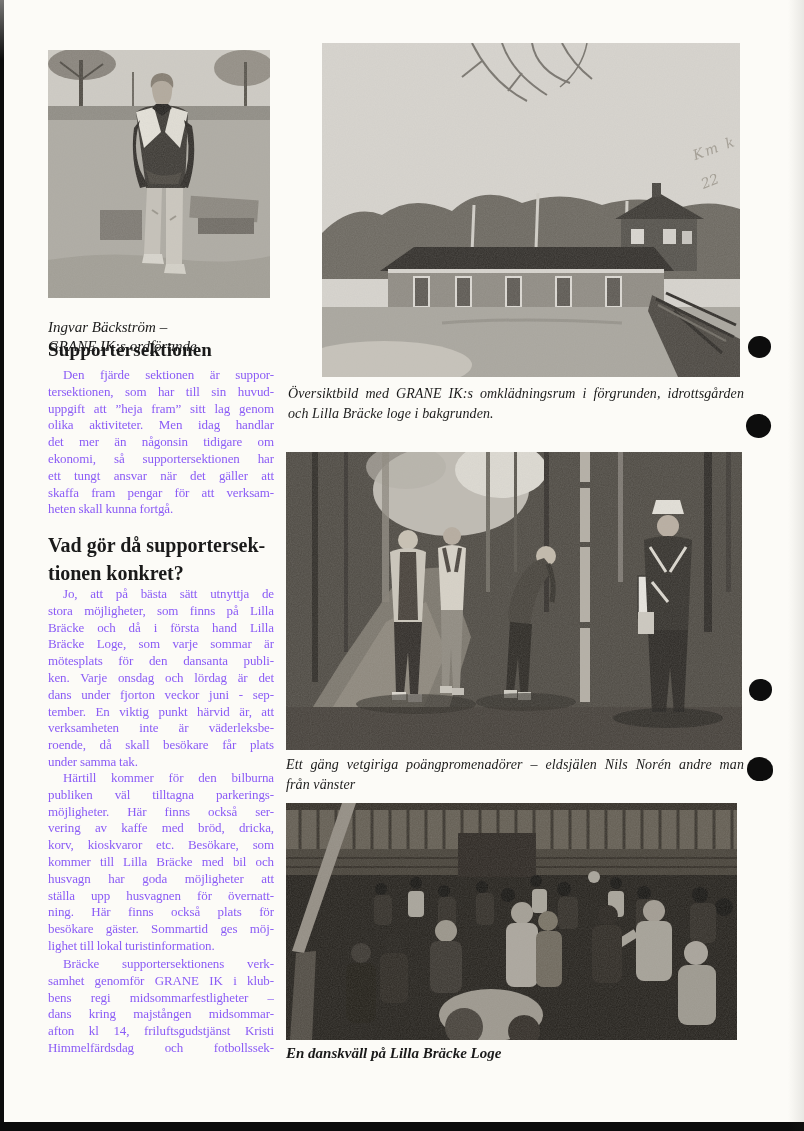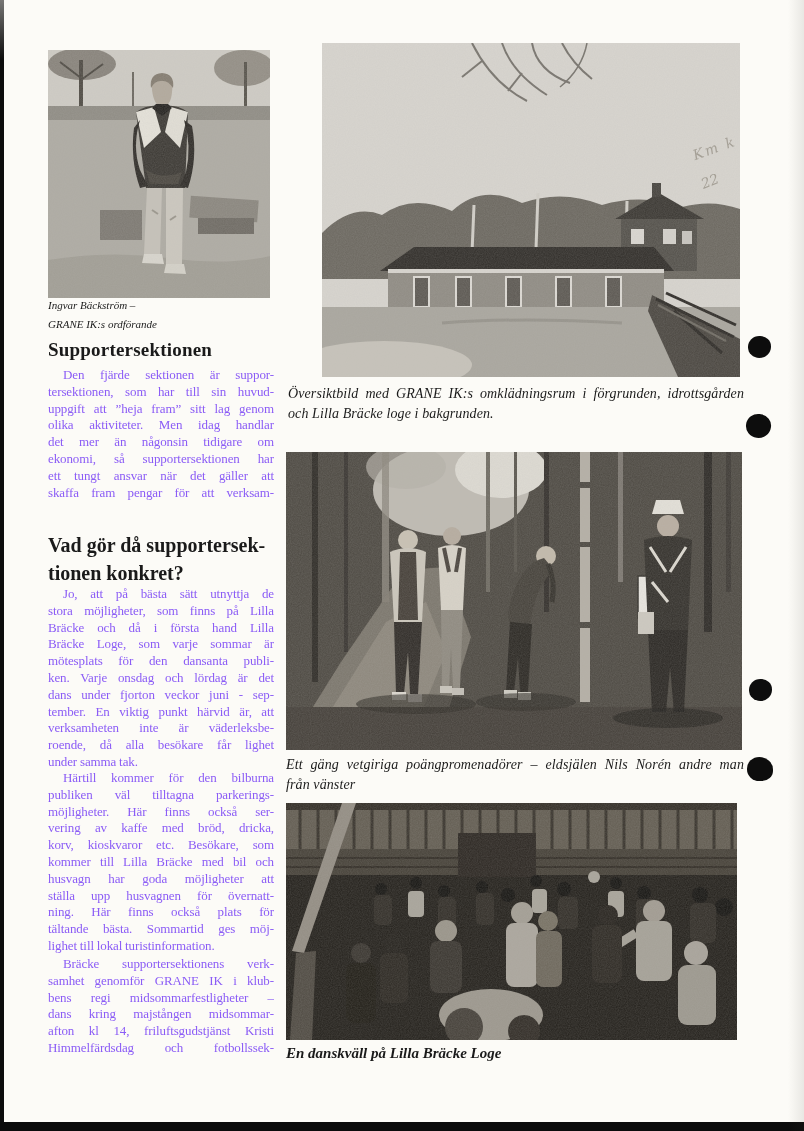--- a/index.html
+++ b/index.html
@@ -32,21 +32,21 @@
 
   
   .tblock{position:absolute;}
   .tline{text-align:left;overflow:hidden;}
   .tline.just{text-align:justify;text-align-last:justify;}
   .body-par{left:48px;width:226px;font-size:13px;line-height:16.8px;letter-spacing:-.1px;word-spacing:-.3px;color:#8b5cf6;}
   .body-par .tline{height:16.8px;}
   .indent .tline:first-child{text-indent:15px;}
   .p1{top:367px;} .p2{top:586px;} .p3{top:770px;} .p4{top:956px;}
 
-  .cap-ingvar{left:48px;top:296px;width:226px;font-style:italic;font-size:11px;line-height:19px;}
+  .cap-ingvar{left:48px;top:318px;width:226px;font-style:italic;font-size:15px;line-height:19px;}
   .cap-ingvar .tline{height:19px;}
 
   .h-supporter{left:48px;top:339px;width:240px;font-size:19px;font-weight:bold;letter-spacing:.2px;}
   .h-vad{left:48px;top:531px;width:236px;font-size:20px;font-weight:bold;line-height:28px;}
   .h-vad .tline{height:28px;}
 
   .cap-right{font-style:italic;font-size:14px;line-height:20px;letter-spacing:.1px;color:#1b1b1b;}
   .cap-right .tline{height:20px;}
   .cap-overview{left:288px;top:384px;width:456px;}
   .cap-walk{left:286px;top:755px;width:458px;}
@@ -114,52 +114,53 @@
 
   <div class="tblock body-par indent p1">
       <div class="tline just">Den fjärde sektionen är suppor-</div>
       <div class="tline just">tersektionen, som har till sin huvud-</div>
       <div class="tline just">uppgift att ”heja fram” sitt lag genom</div>
       <div class="tline just">olika aktiviteter. Men idag handlar</div>
       <div class="tline just">det mer än någonsin tidigare om</div>
       <div class="tline just">ekonomi, så supportersektionen har</div>
       <div class="tline just">ett tungt ansvar när det gäller att</div>
       <div class="tline just">skaffa fram pengar för att verksam-</div>
+      <div class="tline">heten skall kunna fortgå.</div>
     </div>
 
   <div class="tblock h-vad">
       <div class="tline">Vad gör då supportersek-</div>
       <div class="tline">tionen konkret?</div>
     </div>
 
   <div class="tblock body-par indent p2">
       <div class="tline just">Jo, att på bästa sätt utnyttja de</div>
       <div class="tline just">stora möjligheter, som finns på Lilla</div>
       <div class="tline just">Bräcke och då i första hand Lilla</div>
       <div class="tline just">Bräcke Loge, som varje sommar är</div>
       <div class="tline just">mötesplats för den dansanta publi-</div>
       <div class="tline just">ken. Varje onsdag och lördag är det</div>
       <div class="tline just">dans under fjorton veckor juni - sep-</div>
       <div class="tline just">tember. En viktig punkt härvid är, att</div>
       <div class="tline just">verksamheten inte är väderleksbe-</div>
-      <div class="tline just">roende, då alla besökare får lighet</div>
+      <div class="tline just">roende, då skall besökare får plats</div>
       <div class="tline">under samma tak.</div>
     </div>
 
   <div class="tblock body-par indent p3">
       <div class="tline just">Härtill kommer för den bilburna</div>
       <div class="tline just">publiken väl tilltagna parkerings-</div>
       <div class="tline just">möjligheter. Här finns också ser-</div>
       <div class="tline just">vering av kaffe med bröd, dricka,</div>
       <div class="tline just">korv, kioskvaror etc. Besökare, som</div>
       <div class="tline just">kommer till Lilla Bräcke med bil och</div>
       <div class="tline just">husvagn har goda möjligheter att</div>
       <div class="tline just">ställa upp husvagnen för övernatt-</div>
       <div class="tline just">ning.  Här finns också plats för</div>
-      <div class="tline just">tältande bästa. Sommartid ges möj-</div>
+      <div class="tline just">besökare gäster. Sommartid ges möj-</div>
       <div class="tline">lighet till lokal turistinformation.</div>
     </div>
 
   <div class="tblock body-par indent p4">
       <div class="tline just">Bräcke supportersektionens verk-</div>
       <div class="tline just">samhet genomför GRANE IK i klub-</div>
       <div class="tline just">bens regi midsommarfestligheter –</div>
       <div class="tline just">dans kring majstången midsommar-</div>
       <div class="tline just">afton kl 14, friluftsgudstjänst Kristi</div>
       <div class="tline just">Himmelfärdsdag och fotbollssek-</div>

